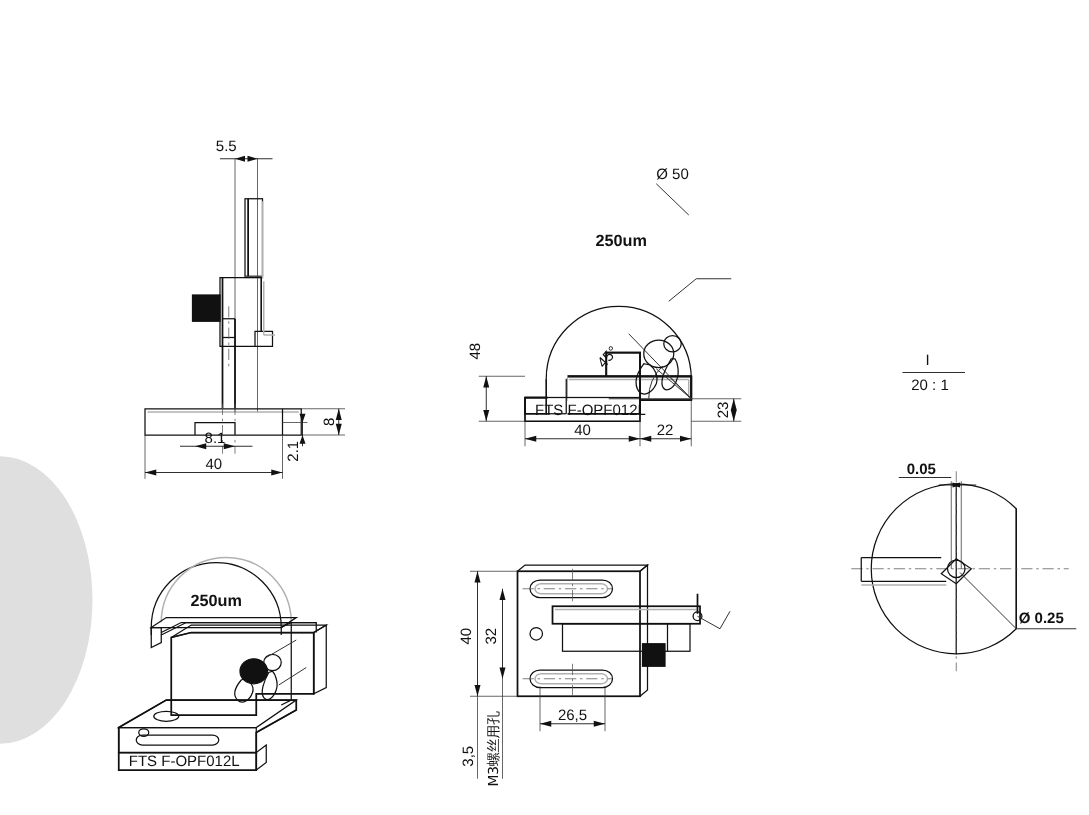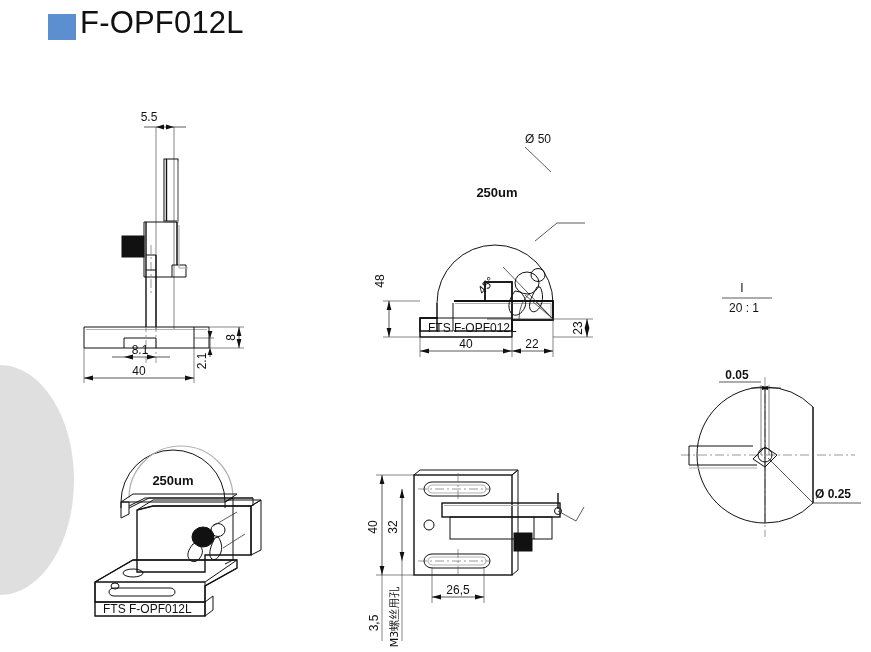--- a/index.html
+++ b/index.html
@@ -51,28 +51,24 @@
   .ext{stroke:#333;fill:none;stroke-width:.6;}
   .ctr{stroke:#555;fill:none;stroke-width:.6;stroke-dasharray:9 3 2 3;}
   .fillwhite{fill:#fff;}
   .fillblack{fill:#111;}
 </style>
 </head>
 <body>
 
 <div class="page">
 
-  <div class="header">
-    <div class="hdr-swatch" style="background: rgb(91, 143, 208);"></div>
-    <div class="hdr-title">F-OPF012L</div>
-  </div>
 
   <div class="deco-arc" style="background: rgb(223, 223, 223);"></div>
 
-  <div class="view" style="left:84px;top:95px;">
+  <div class="view" style="left:116px;top:95px;">
     <svg width="230" height="300" viewBox="0 0 230 300">
 
       <line class="ext" x1="72" y1="32" x2="72" y2="235"></line>
       <line class="ext" x1="90" y1="32" x2="90" y2="235"></line>
 
       <line class="dim" x1="60" y1="32" x2="102" y2="32"></line>
       <path class="fillblack" d="M72,32 l8,-2.4 v4.8 z"></path>
       <path class="fillblack" d="M90,32 l-8,-2.4 v4.8 z"></path>
       <text class="dimtxt" x="65" y="26" text-anchor="middle">5.5</text>
 
@@ -272,21 +268,21 @@
       <path class="ln" d="M10,142 L48,120 L152,120 L120,142 Z" fill="#fff"></path>
 
       <path class="ln" d="M24,152 a5,4 0 0 1 5,-4 l56,0 a5,4 0 0 1 0,8 l-56,0 a5,4 0 0 1 -5,-4 z" fill="#fff"></path>
       <ellipse class="ln" cx="48" cy="133" rx="10" ry="4" fill="#fff"></ellipse>
       <ellipse class="ln" cx="30" cy="146" rx="4" ry="3" fill="#fff"></ellipse>
 
       <text class="lbl" x="18" y="173">FTS  F-OPF012L</text>
     </svg>
   </div>
 
-  <div class="view" style="left:362px;top:445px;">
+  <div class="view" style="left:362px;top:427px;">
     <svg width="250" height="205" viewBox="0 0 250 205">
 
       <rect class="ln-th" x="52" y="30" width="98" height="100" fill="#fff"></rect>
       <path class="ln" d="M52,30 L58,25 L156,25 L150,30" fill="#fff"></path>
       <path class="ln" d="M150,30 L156,25 L156,125 L150,130" fill="#fff"></path>
 
       <path class="ln" d="M62,44 a8,7 0 0 1 8,-7 l50,0 a8,7 0 0 1 0,14 l-50,0 a8,7 0 0 1 -8,-7 z" fill="#fff"></path>
       <path class="ln-gray" d="M66,44 a5,4 0 0 1 5,-4 l48,0 a5,4 0 0 1 0,8 l-48,0 a5,4 0 0 1 -5,-4 z" fill="none"></path>
 
       <path class="ln" d="M62,116 a8,7 0 0 1 8,-7 l50,0 a8,7 0 0 1 0,14 l-50,0 a8,7 0 0 1 -8,-7 z" fill="#fff"></path>

